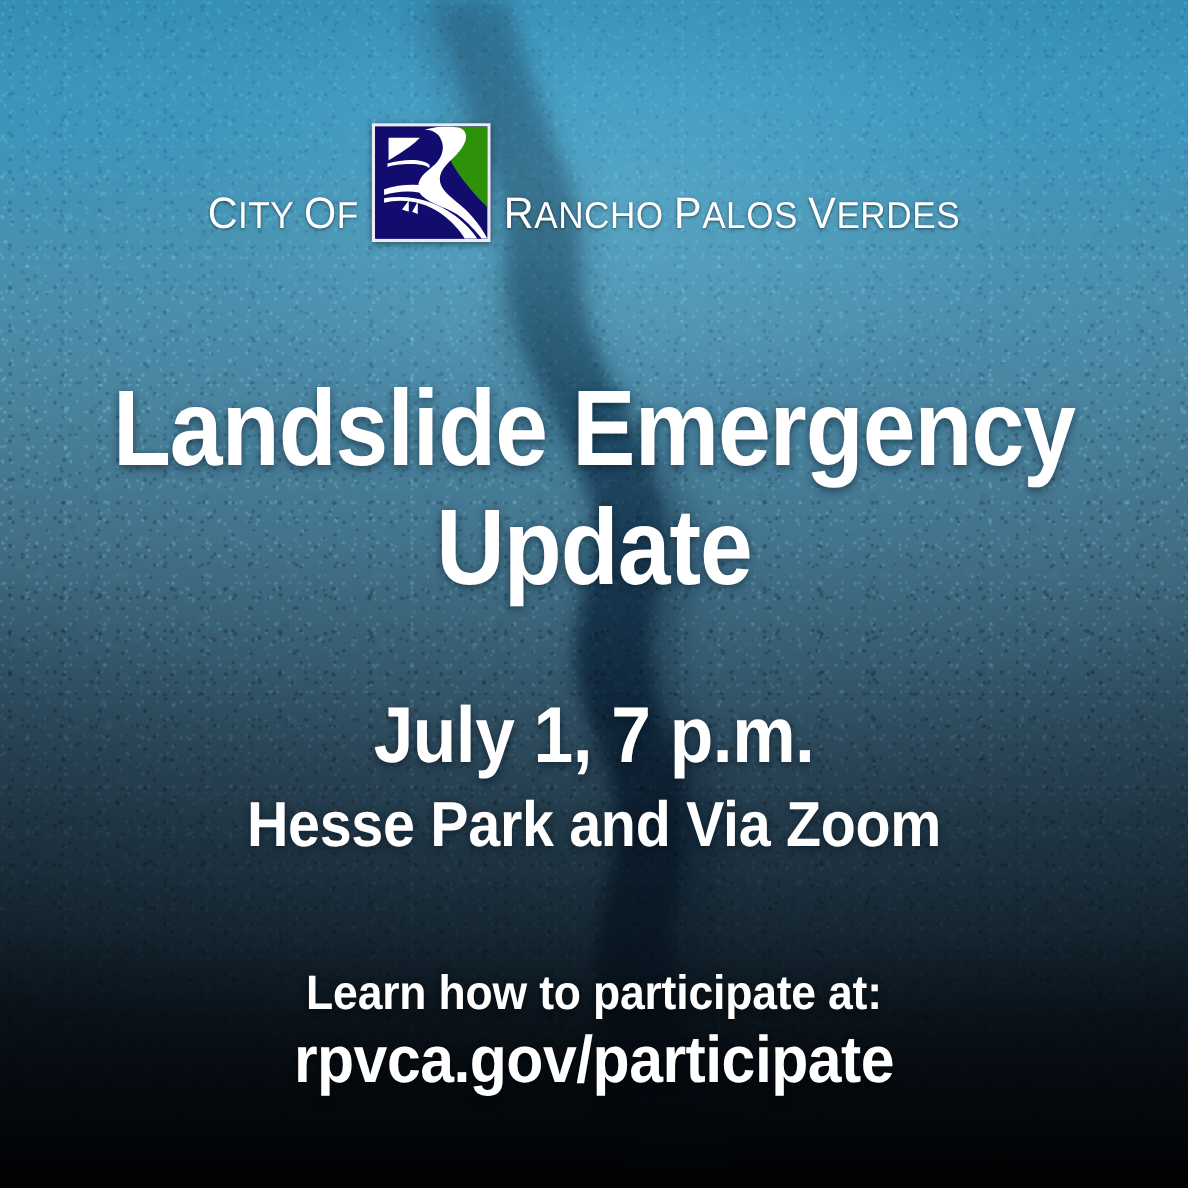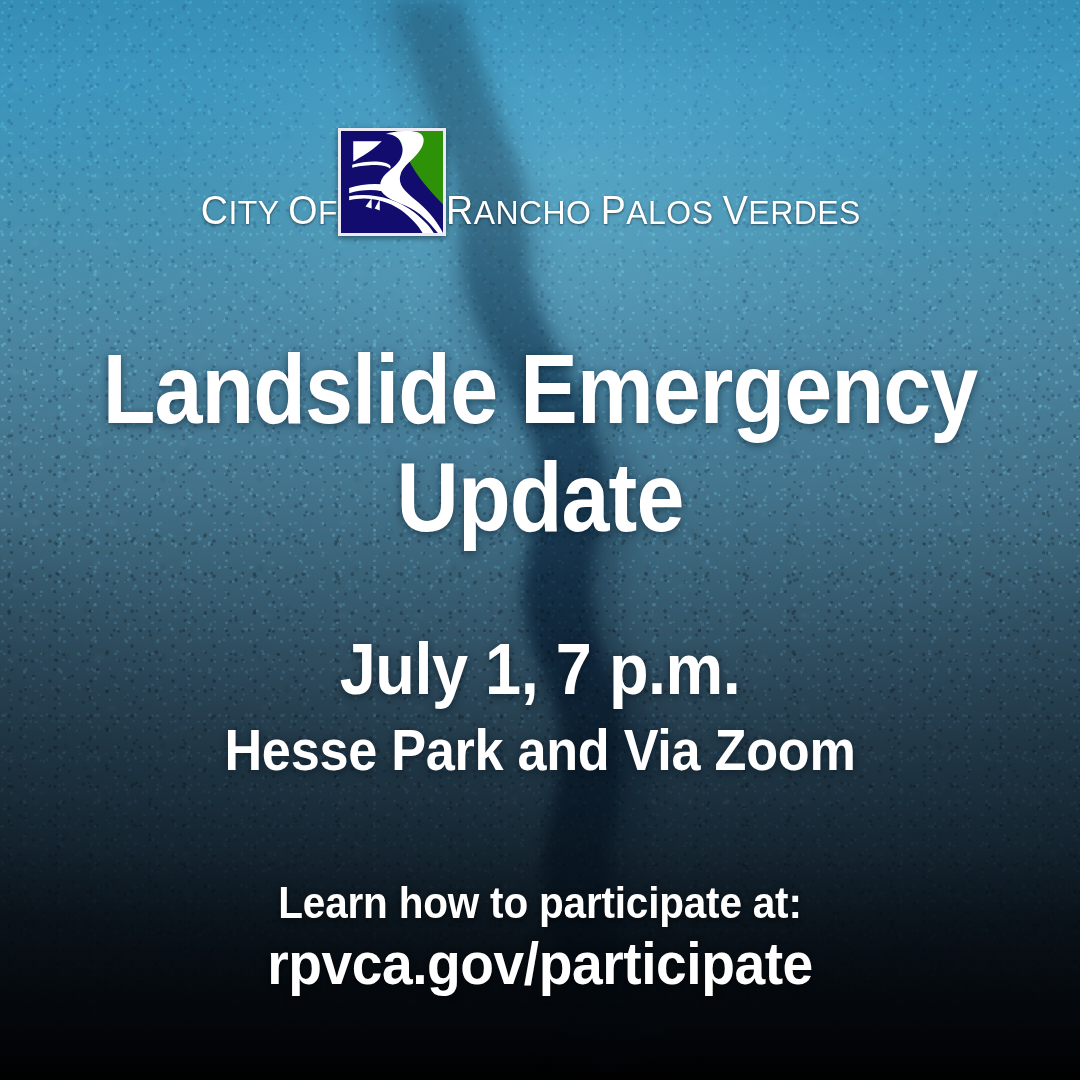--- a/index.html
+++ b/index.html
@@ -118,23 +118,23 @@
       rgba(60,150,190,.30) 0%,
       rgba(55,130,165,.10) 18%,
       rgba(20,45,62,0) 45%,
       rgba(8,18,26,.30) 78%,
       rgba(2,4,7,.72) 95%,
       rgba(0,0,0,.88) 100%);
   }
 
   
   .logo-lockup{
-    position:absolute;left:0;right:0;top:128px;
+    position:absolute;left:0;right:0;top:112px;
     display:flex;align-items:flex-end;justify-content:center;
-    gap:0;
+    gap:12px;
     text-shadow:0 1px 3px rgba(0,0,0,.55);
   }
   .logo-word{
     color:#ffffff;
     font-family:"Liberation Sans", sans-serif;
     font-weight:400;
     font-size:34px;
     letter-spacing:.5px;
     line-height:1;
     white-space:nowrap;

